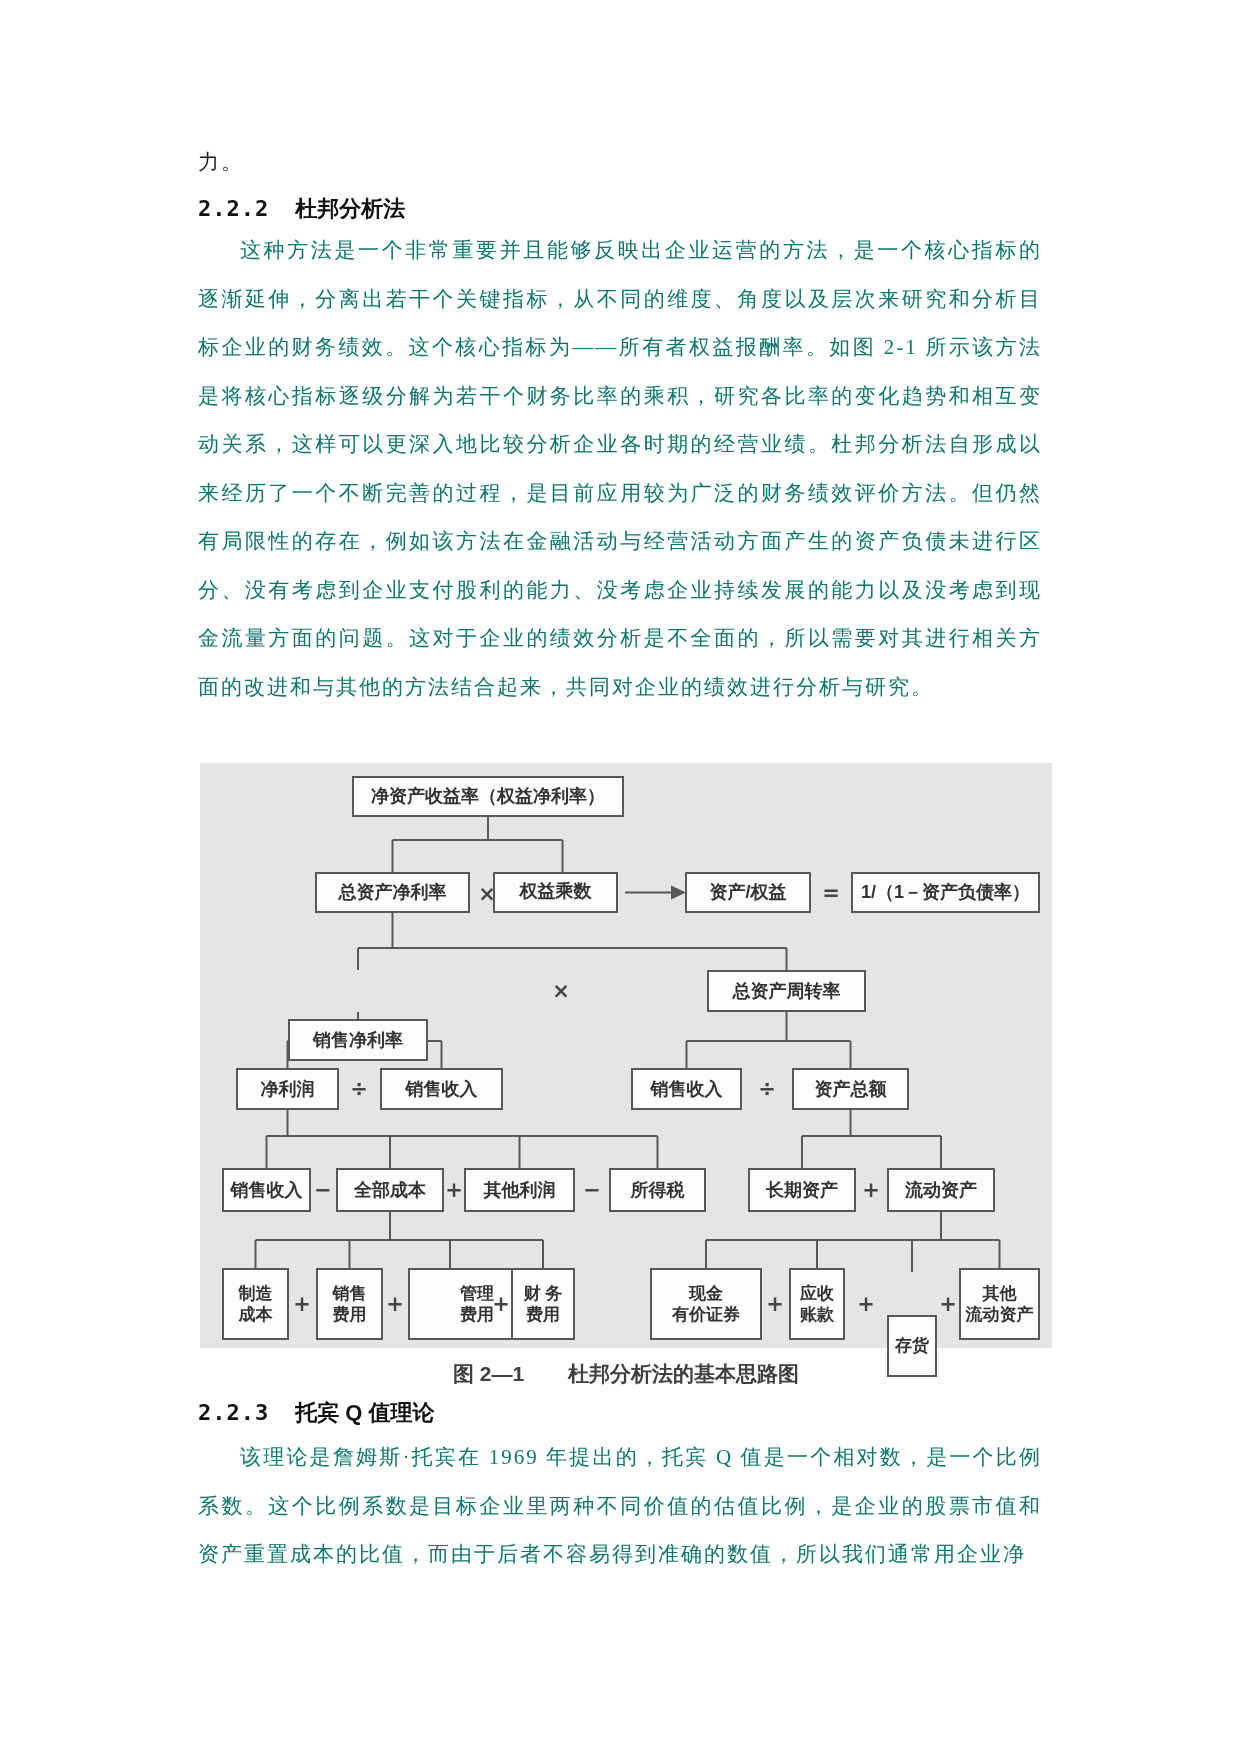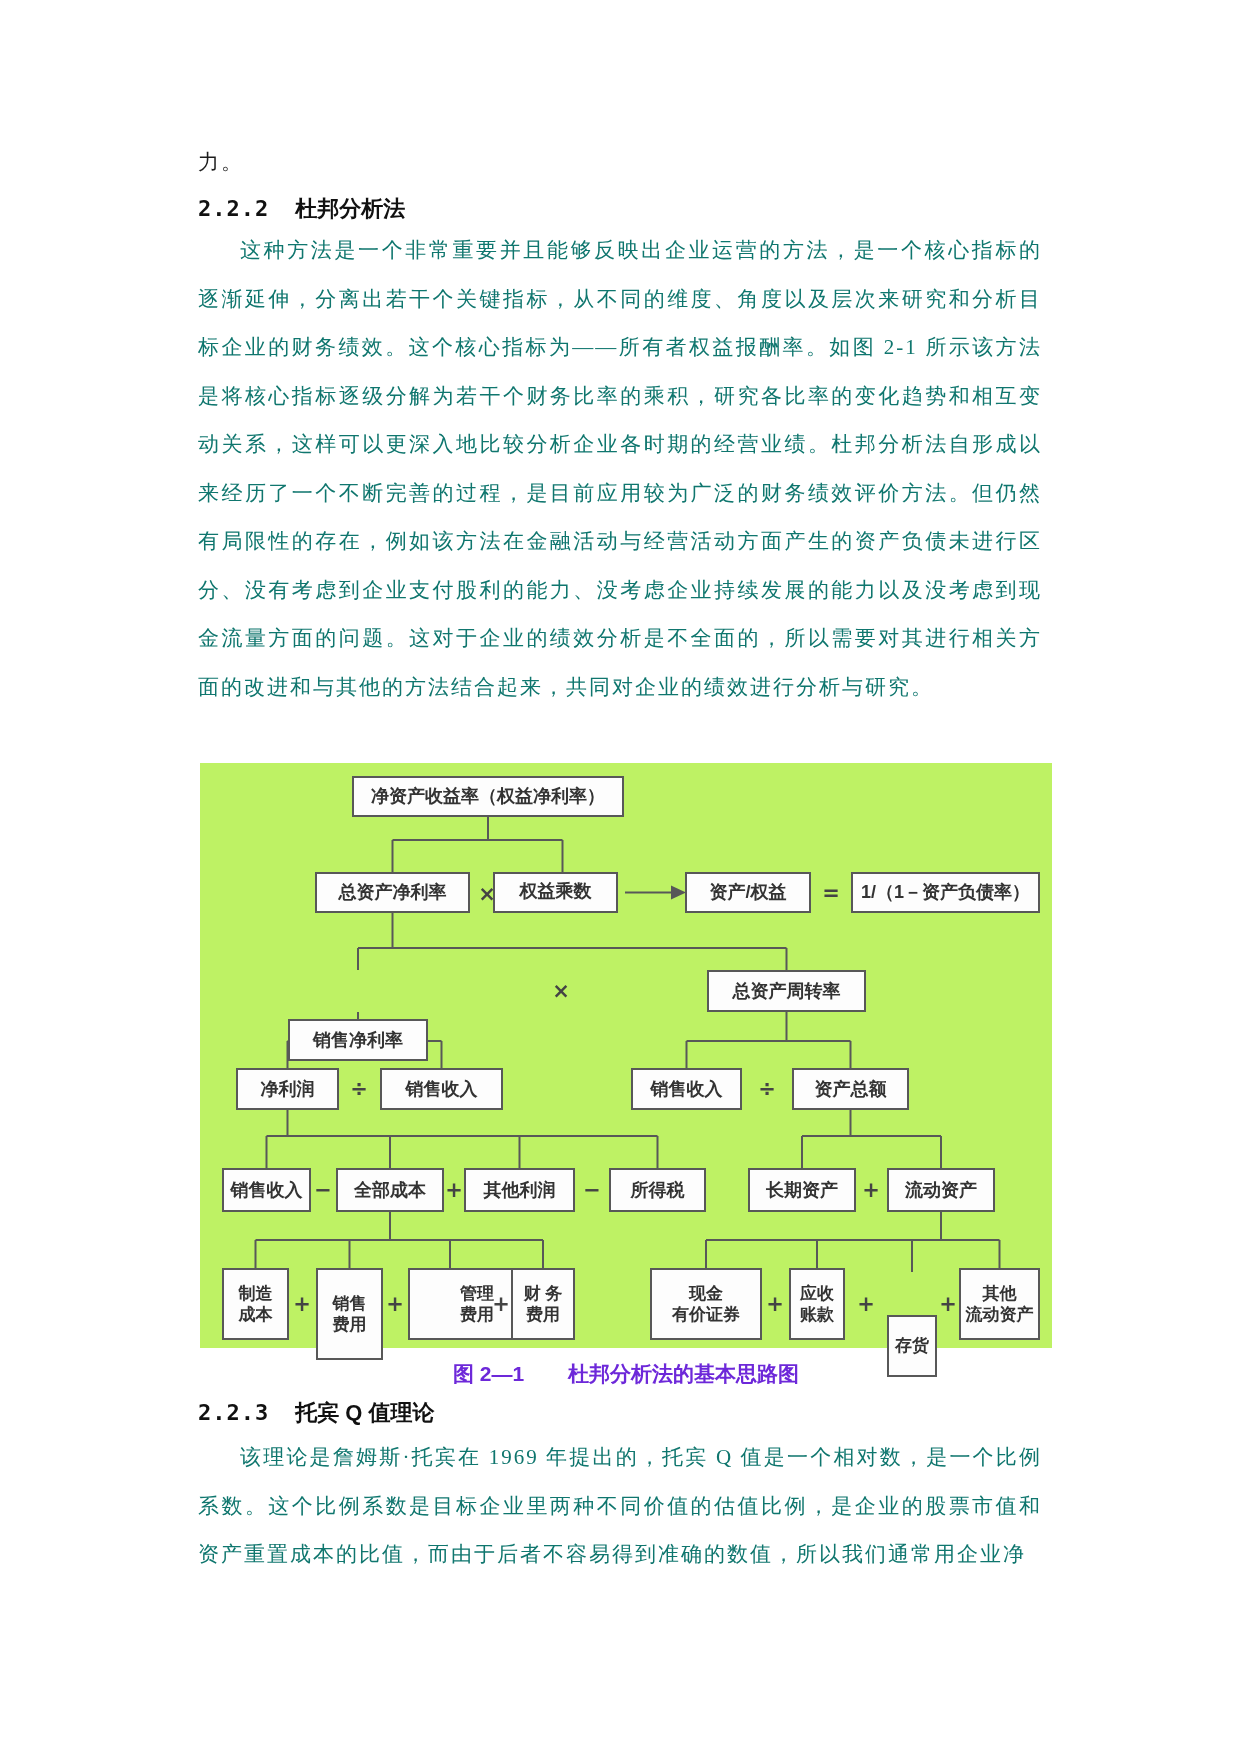--- a/index.html
+++ b/index.html
@@ -15,36 +15,36 @@
     font-family:"Liberation Sans","DejaVu Sans",sans-serif;color:#111;
   }
   .sec-heading .num{font-family:"DejaVu Sans Mono","Liberation Mono",monospace;font-weight:bold;margin-right:26px;letter-spacing:1px;}
   .body-par{
     position:absolute;left:198px;width:844px;font-size:21px;line-height:48.5px;
     letter-spacing:2px;text-align:justify;text-indent:2em;color:#0f766e;
   }
   
   .diagram{
     position:absolute;left:200px;top:763px;width:852px;height:585px;
-    background:#bef264;font-family:"Liberation Sans","DejaVu Sans",sans-serif;
+    background:#e5e5e5;font-family:"Liberation Sans","DejaVu Sans",sans-serif;
   }
   .diagram svg{position:absolute;left:0;top:0;}
   .dbox{
     position:absolute;background:#fdfdfd;border:2px solid #585858;box-sizing:border-box;
     display:flex;align-items:center;justify-content:center;text-align:center;
     font-size:18px;font-weight:600;color:#333;white-space:pre-line;line-height:1.25;
   }
   .dbox.small{font-size:17px;}
   .dop{
     position:absolute;transform:translate(-50%,-50%);font-size:21px;font-weight:600;color:#444;
     font-family:"DejaVu Sans","Liberation Sans",sans-serif;
   }
   .fig-caption{
     position:absolute;left:200px;top:1360px;width:852px;text-align:center;
-    font-size:21px;font-weight:bold;color:#6d28d9;
+    font-size:21px;font-weight:bold;color:#404040;
     font-family:"Liberation Sans","DejaVu Sans",sans-serif;
   }
   .fig-caption .cap-label{margin-right:44px;}
 </style>
 </head>
 <body>
 
 <div class="page">
 
   <div class="intro-line">力。</div>
@@ -98,21 +98,21 @@
     <div class="dbox" style="left:264px;top:405px;width:111px;height:44px;">其他利润</div>
     <span class="dop" style="left:392px;top:427px;">−</span>
     <div class="dbox" style="left:409px;top:405px;width:97px;height:44px;">所得税</div>
     <div class="dbox" style="left:548px;top:405px;width:108px;height:44px;">长期资产</div>
     <span class="dop" style="left:671px;top:427px;">+</span>
     <div class="dbox" style="left:687px;top:405px;width:108px;height:44px;">流动资产</div>
 
     <div class="dbox small" style="left:22px;top:505px;width:67px;height:72px;">制造
 成本</div>
     <span class="dop" style="left:102px;top:541px;">+</span>
-    <div class="dbox small" style="left:116px;top:505px;width:67px;height:92px;">销售
+    <div class="dbox small" style="left:116px;top:505px;width:67px;height:72px;">销售
 费用</div>
     <span class="dop" style="left:195px;top:541px;">+</span>
     <div class="dbox small" style="left:208px;top:505px;width:107px;height:72px;padding-left:31px;">管理
 费用</div>
     <span class="dop" style="left:301px;top:541px;">+</span>
     <div class="dbox small" style="left:311px;top:505px;width:64px;height:72px;">财 务
 费用</div>
     <div class="dbox small" style="left:450px;top:505px;width:112px;height:72px;">现金
 有价证券</div>
     <span class="dop" style="left:575px;top:541px;">+</span>

